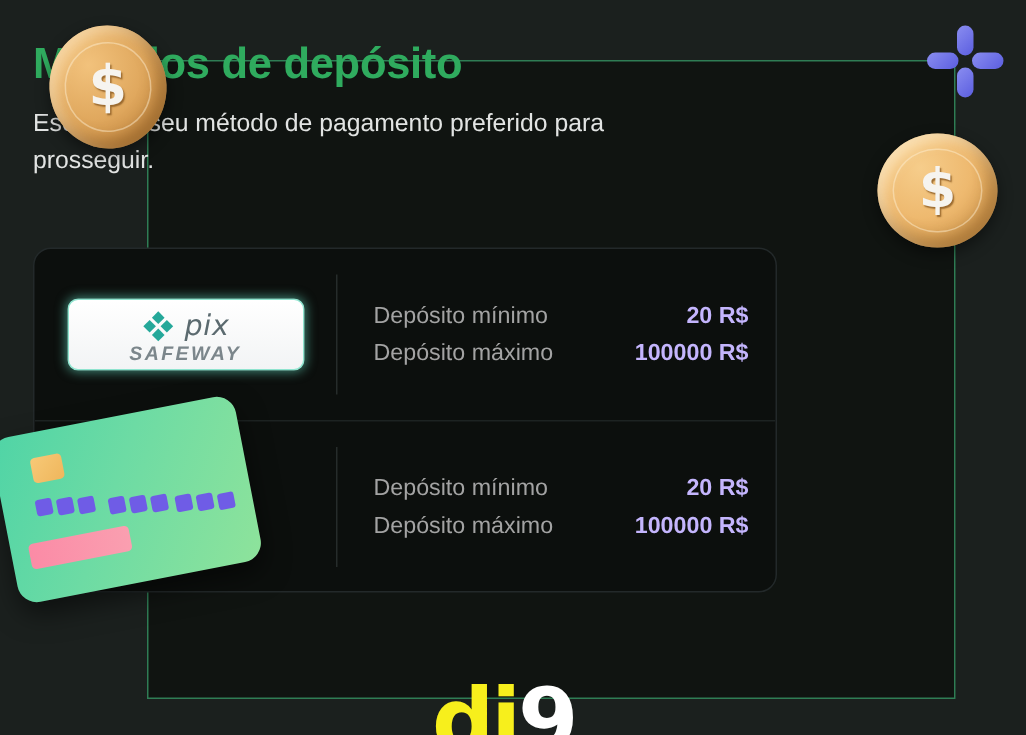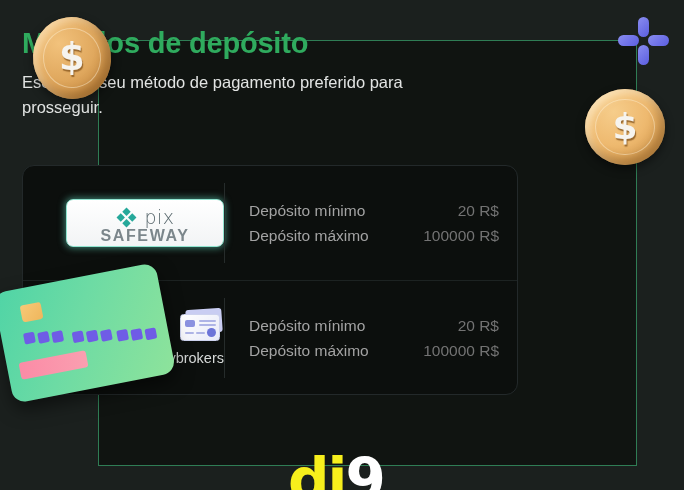--- a/index.html
+++ b/index.html
@@ -77,23 +77,24 @@
   .method-row + .method-row {
     border-top: 1px solid #1d2322;
   }
 
   .method-logo-cell {
     width: 201px;
     min-width: 201px;
     height: 100%;
     display: flex;
     flex-direction: column;
-    align-items: flex-end;
+    align-items: center;
     justify-content: center;
     gap: 7px;
+    font-style: italic;
   }
 
   .row-divider {
     width: 1px;
     height: 80px;
     background: #262c2b;
     flex: 0 0 1px;
   }
 
   .method-info-cell {
@@ -107,23 +108,23 @@
     align-items: baseline;
     line-height: 25px;
   }
 
   .info-label {
     color: #a3a3a3;
     font-size: 15.5px;
     font-weight: 400;
   }
   .info-value {
-    color: #737373;
+    color: #c4b5fd;
     font-size: 15.5px;
-    font-weight: normal;
+    font-weight: bold;
     white-space: nowrap;
   }
 
   
   .pix-tile {
     width: 158px;
     height: 48px;
     border-radius: 7px;
     background: linear-gradient(180deg,#ffffff 0%,#f2f4f5 100%);
     border: 1px solid #8fe4cf;
@@ -142,21 +143,21 @@
   .pix-word {
     color: #5b6a6f;
     font-size: 19px;
     font-weight: 300;
     letter-spacing: 0.5px;
     line-height: 19px;
     font-family: "DejaVu Sans", sans-serif;
   }
   .pix-safeway {
     color: #7b868b;
-    font-size: 16px;
+    font-size: 13px;
     font-weight: bold;
     letter-spacing: 1.6px;
     line-height: 11px;
   }
 
   
   .pb-glyph { position: relative; width: 46px; height: 34px; }
   .pb-back {
     position: absolute; left: 8px; top: 0;
     width: 36px; height: 24px; border-radius: 3px;

